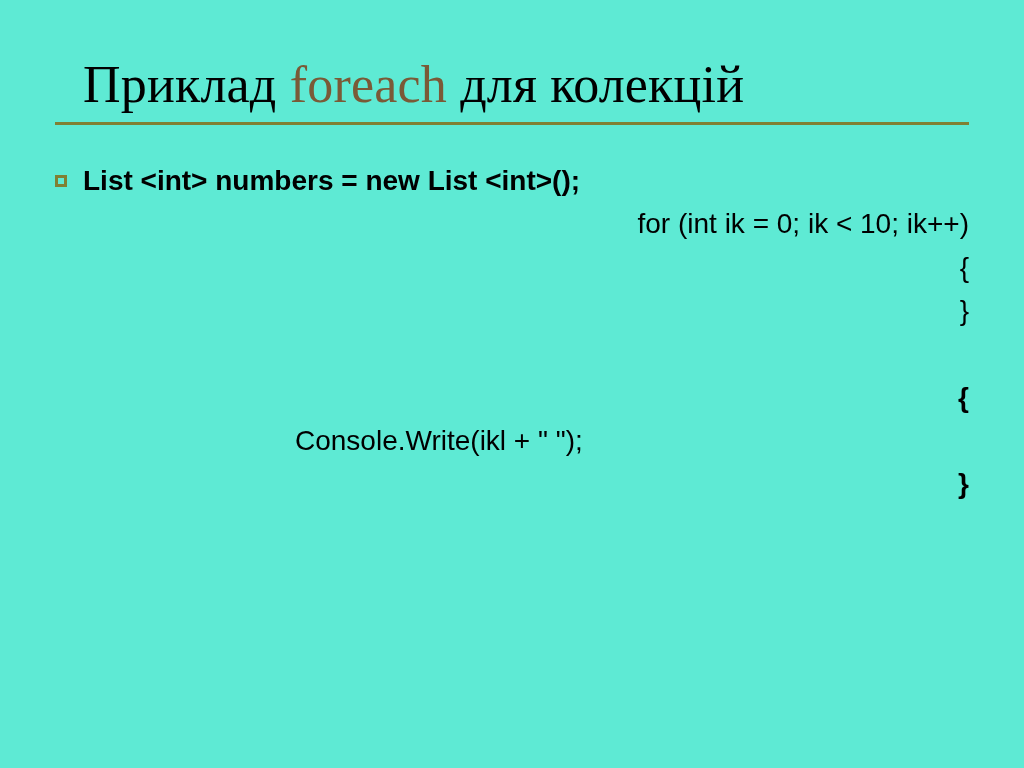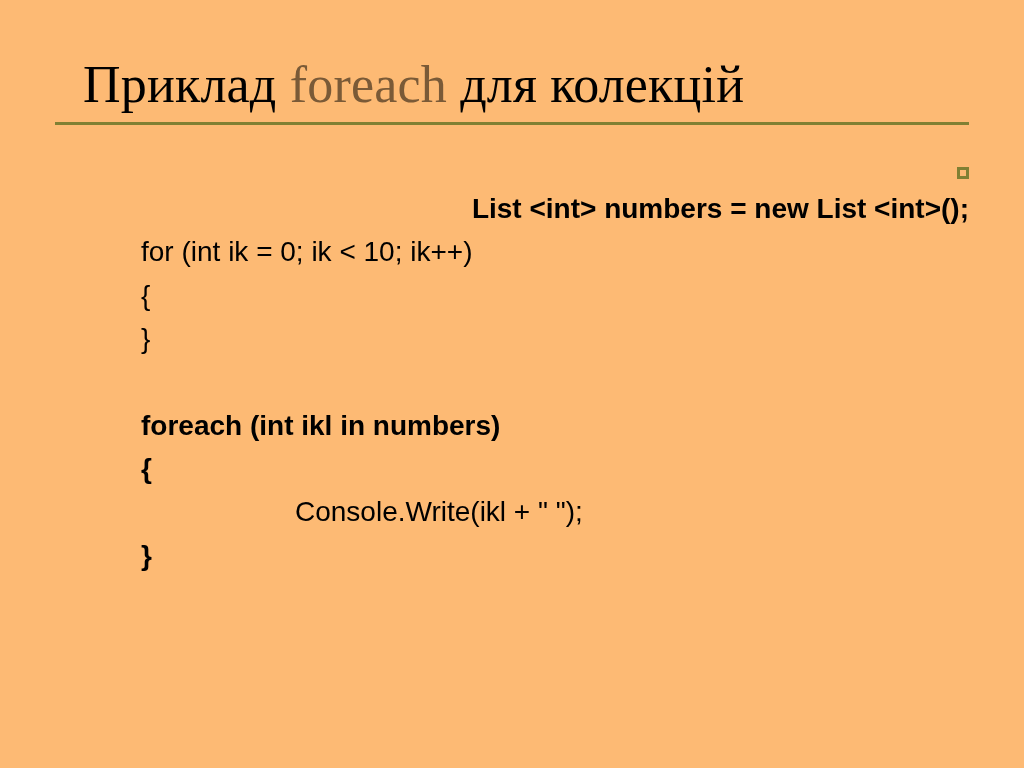--- a/index.html
+++ b/index.html
@@ -10,21 +10,21 @@
     overflow: hidden;
   }
   body {
     background: #ffffff;
     font-family: Arial, Helvetica, sans-serif;
   }
   .slide {
     position: relative;
     width: 1024px;
     height: 768px;
-    background: #fdba74;
+    background: #5eead4;
     box-sizing: border-box;
     padding: 55px 55px 40px 55px;
   }
   .title-wrap {
     margin-left: 28px;
     margin-top: 0;
   }
   .title {
     font-family: "Times New Roman", Times, serif;
     font-size: 52px;
@@ -42,40 +42,40 @@
     background: #808033;
     margin: 0 0 34px 0;
   }
   .body {
     font-size: 28px;
     line-height: 1.55;
     color: #000;
   }
   .bullet-row {
     display: flex;
-    align-items: flex-end;
-    flex-direction: column;
+    align-items: center;
   }
   .bullet {
     flex: 0 0 28px;
     display: flex;
     align-items: center;
     height: 43px;
   }
   .bullet .sq {
     width: 12px;
     height: 12px;
     border: 3px solid #808033;
     box-sizing: border-box;
   }
   .line0 {
     font-weight: 700;
   }
   .indent {
     margin-left: 86px;
+    text-align: right;
   }
   .indent-more {
     margin-left: 240px;
   }
   .bold {
     font-weight: 700;
   }
   .spacer {
     height: 43px;
   }
@@ -100,19 +100,18 @@
         </div>
       <div class="line0">List &lt;int&gt; numbers = new List &lt;int&gt;();</div>
     </div>
 
     <div class="indent">for (int ik = 0; ik &lt; 10; ik++)</div>
     <div class="indent">{</div>
     <div class="indent">}</div>
 
     <div class="spacer"></div>
 
-    <div class="indent bold">foreach (int ikl in numbers)</div>
     <div class="indent bold">{</div>
     <div class="indent-more">Console.Write(ikl + " ");</div>
     <div class="indent bold">}</div>
 
   </div>
 </div>
 
 </body></html>

